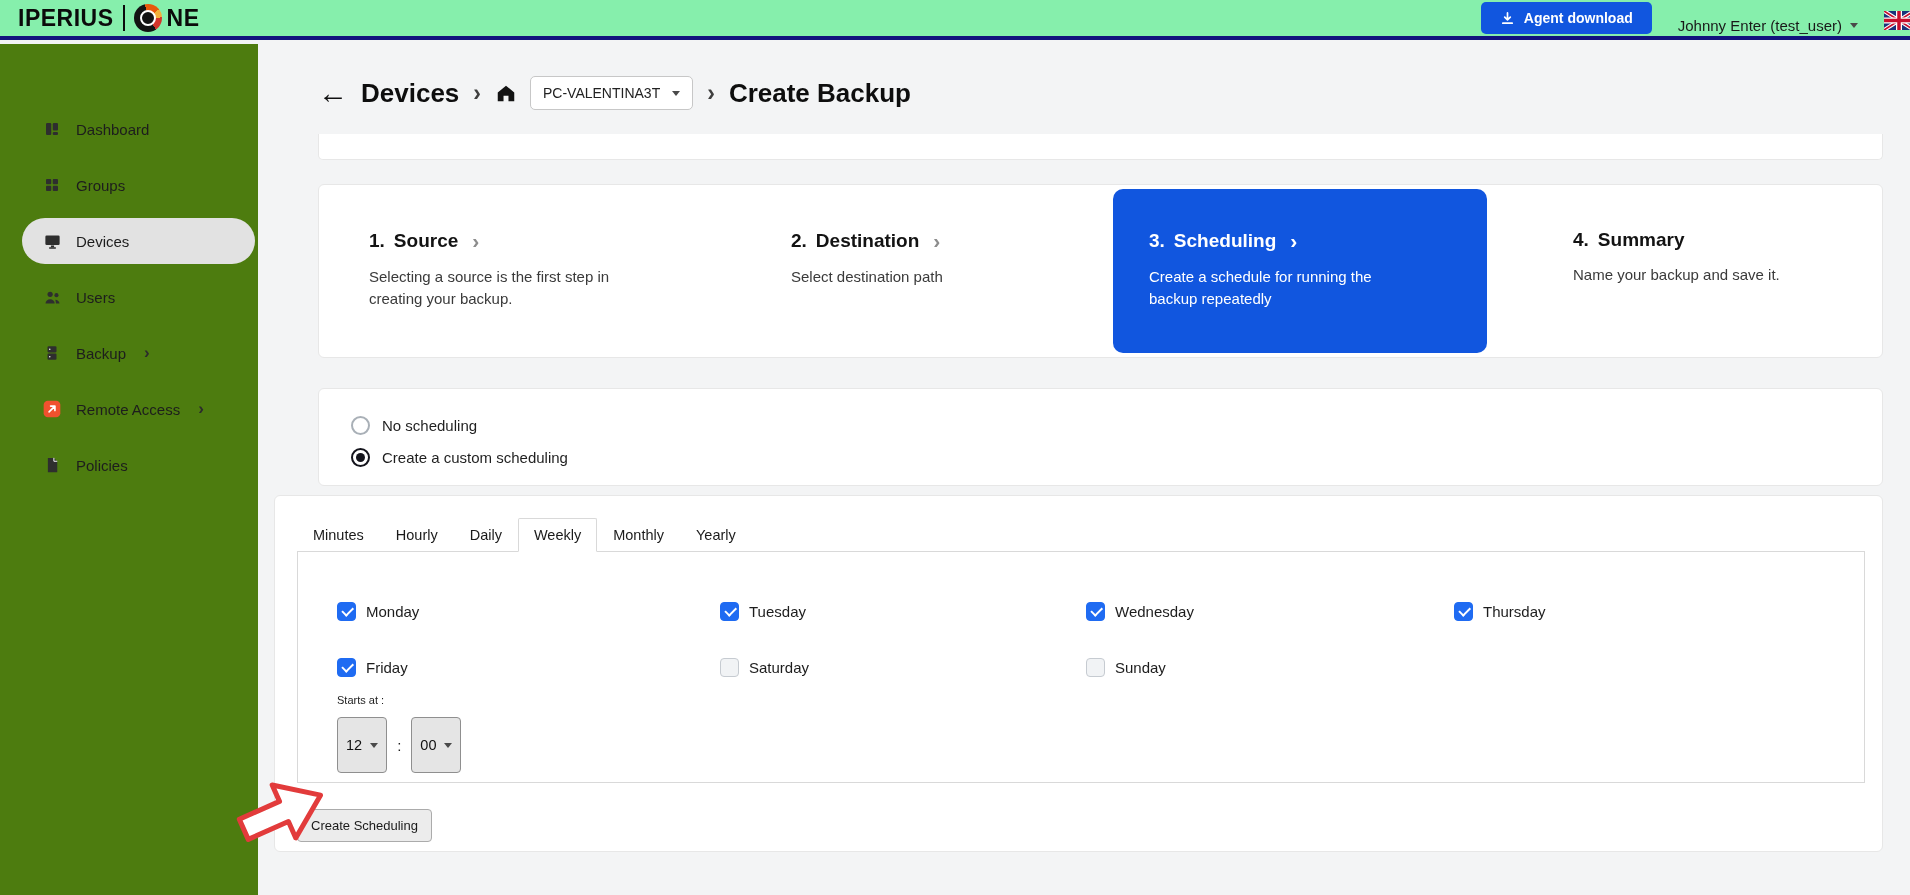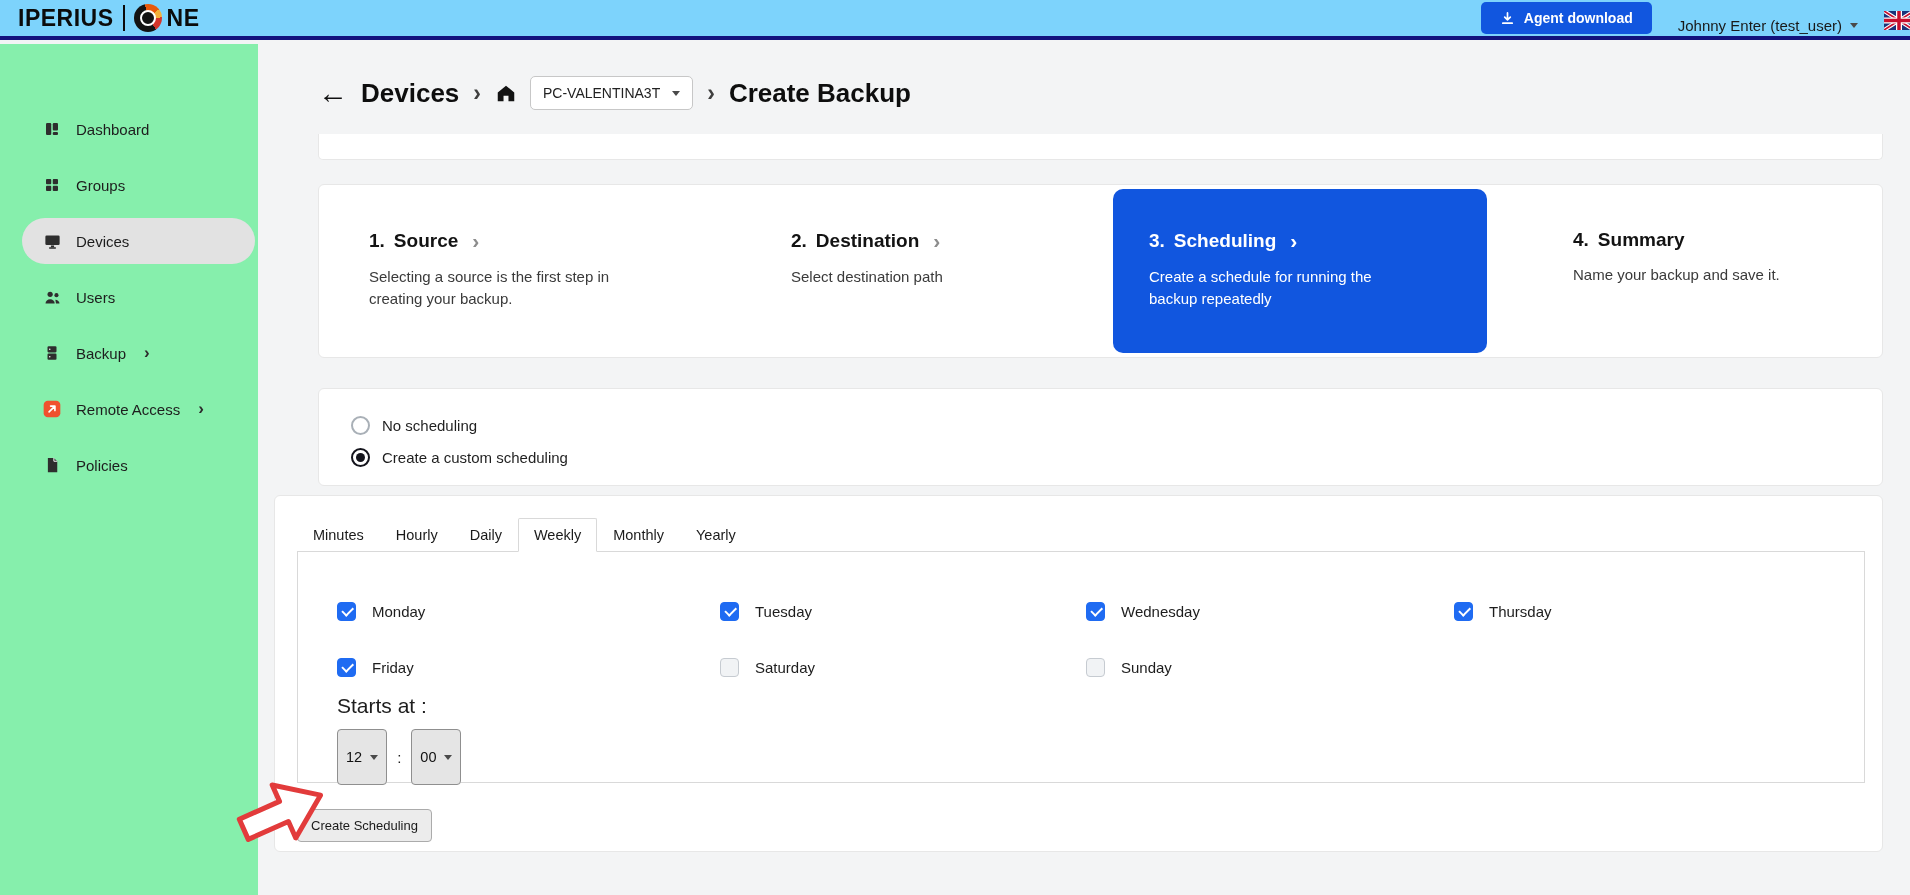--- a/index.html
+++ b/index.html
@@ -4,38 +4,38 @@
 <style>
   :root{
     --accent:#1156df; --checkbox-blue:#1f6bf2; --topbar-line:#12127d;
     --annotation-red:#e23b3b; --remote-orange:#f0512e; --active-pill:#e2e2e2;
   }
   *{box-sizing:border-box;}
   html,body{margin:0;padding:0;width:1910px;height:895px;overflow:hidden;}
   body{background:#f3f4f5;font-family:"Liberation Sans",sans-serif;color:#1c1c1c;position:relative;}
 
   
-  .topbar{position:absolute;top:0;left:0;width:1910px;height:40px;background:#7dd3fc;
+  .topbar{position:absolute;top:0;left:0;width:1910px;height:40px;background:#86efac;
     border-bottom:4px solid var(--topbar-line);display:flex;align-items:center;padding:0 0 0 18px;z-index:20;}
   .logo{display:flex;align-items:center;gap:5px;}
   .logo-text{font-size:23px;font-weight:700;letter-spacing:.5px;color:#0b0b0b;}
   .logo-divider{width:2px;height:26px;background:#0b0b0b;margin:0 4px;}
   .logo-o{width:28px;height:28px;border-radius:50%;
     background:conic-gradient(from 210deg,#131313 0 38%,#e8590c 38% 56%,#f3b13a 56% 66%,#d3352b 66% 82%,#131313 82% 100%);
     position:relative;}
   .logo-o::after{content:"";position:absolute;inset:6px;border-radius:50%;background:#131313;border:2px solid #fff;}
   .topbar-right{margin-left:auto;display:flex;align-items:flex-end;gap:26px;}
   .agent-btn{display:flex;align-items:center;gap:9px;background:var(--accent);color:#fff;border:none;
     font-size:14px;font-weight:700;padding:8px 19px;border-radius:5px;font-family:inherit;cursor:pointer;}
   .user-menu{display:flex;align-items:center;gap:8px;font-size:15px;color:#191919;cursor:pointer;}
   .caret{width:0;height:0;border-left:4px solid transparent;border-right:4px solid transparent;border-top:5px solid #4a4a4a;display:inline-block;}
   .flag{margin-right:-4px;flex:0 0 auto;cursor:pointer;}
 
   
-  .sidebar{position:absolute;top:44px;left:0;width:258px;bottom:0;background:#86efac;padding-top:62px;}
+  .sidebar{position:absolute;top:44px;left:0;width:258px;bottom:0;background:#4d7c0f;padding-top:62px;}
   .side-item{display:flex;align-items:center;gap:14px;height:46px;margin:0 3px 10px 22px;
     padding-left:20px;border-radius:26px;cursor:pointer;}
   .side-item.active{background:var(--active-pill);}
   .side-item .slabel{font-size:15px;color:#1d1d1d;}
   .side-chev::before{content:"\203A";font-size:17px;font-weight:700;color:#2c2c2c;margin-left:4px;}
   .sicon{width:20px;height:20px;display:flex;align-items:center;justify-content:center;}
 
   
   .main{position:absolute;left:258px;top:44px;right:0;bottom:0;}
   .breadcrumb{display:flex;align-items:center;gap:13px;margin:26px 0 0 60px;height:46px;}
@@ -75,27 +75,27 @@
   .radio.selected::after{content:"";position:absolute;inset:3px;border-radius:50%;background:#14141c;}
   .radio-label{font-size:15px;color:#1f1f1f;}
 
   
   .sched-card{margin-top:9px;height:357px;padding:22px 17px 0 22px;margin-left:16px;}
   .tabs{display:flex;}
   .tab{padding:8px 15px;font-size:14.5px;color:#1b1b1b;border:1px solid transparent;margin-bottom:-1px;cursor:pointer;z-index:2;}
   .tab.active{background:#fff;border:1px solid #d9d9d9;border-bottom-color:#fff;border-radius:2px 2px 0 0;}
   .panel{border:1px solid #d9d9d9;height:232px;padding:48px 0 0 39px;}
   .days-grid{display:grid;grid-template-columns:383px 366px 368px auto;row-gap:34px;}
-  .day-cell{display:flex;align-items:center;gap:16px;height:22px;cursor:pointer;text-align:center;}
+  .day-cell{display:flex;align-items:center;gap:10px;height:22px;cursor:pointer;text-align:center;}
   .checkbox{width:19px;height:19px;border-radius:4px;background:#f1f3f5;border:1px solid #c6cbd1;position:relative;flex:0 0 auto;}
   .checkbox.checked{background:var(--checkbox-blue);border-color:var(--checkbox-blue);}
   .checkbox.checked::after{content:"";position:absolute;left:4px;top:4.5px;width:9px;height:4.5px;
     border-left:2.4px solid #fff;border-bottom:2.4px solid #fff;transform:rotate(-45deg);}
   .day-label{font-size:15px;color:#1d1d1d;}
-  .starts-label{margin-top:16px;font-size:21px;color:#1d1d1d;}
+  .starts-label{margin-top:16px;font-size:11px;color:#1d1d1d;}
   .time-row{display:flex;align-items:center;gap:10px;margin-top:11px;}
   .pselect{display:flex;align-items:center;gap:8px;border:1px solid #8f8f8f;border-radius:4px;background:#e5e5e5;
     padding:19px 8px;font-size:14.5px;color:#111;cursor:pointer;}
   .time-sep{font-size:15px;color:#1d1d1d;}
   .create-btn{margin-top:26px;background:#ececec;border:1px solid #ababab;border-radius:4px;
     padding:8px 13px;font-size:13px;color:#1a1a1a;font-family:inherit;cursor:pointer;}
 
   .annotation-arrow{position:absolute;left:236px;top:766px;transform:rotate(-24deg);z-index:50;pointer-events:none;}
 </style>
 </head>

